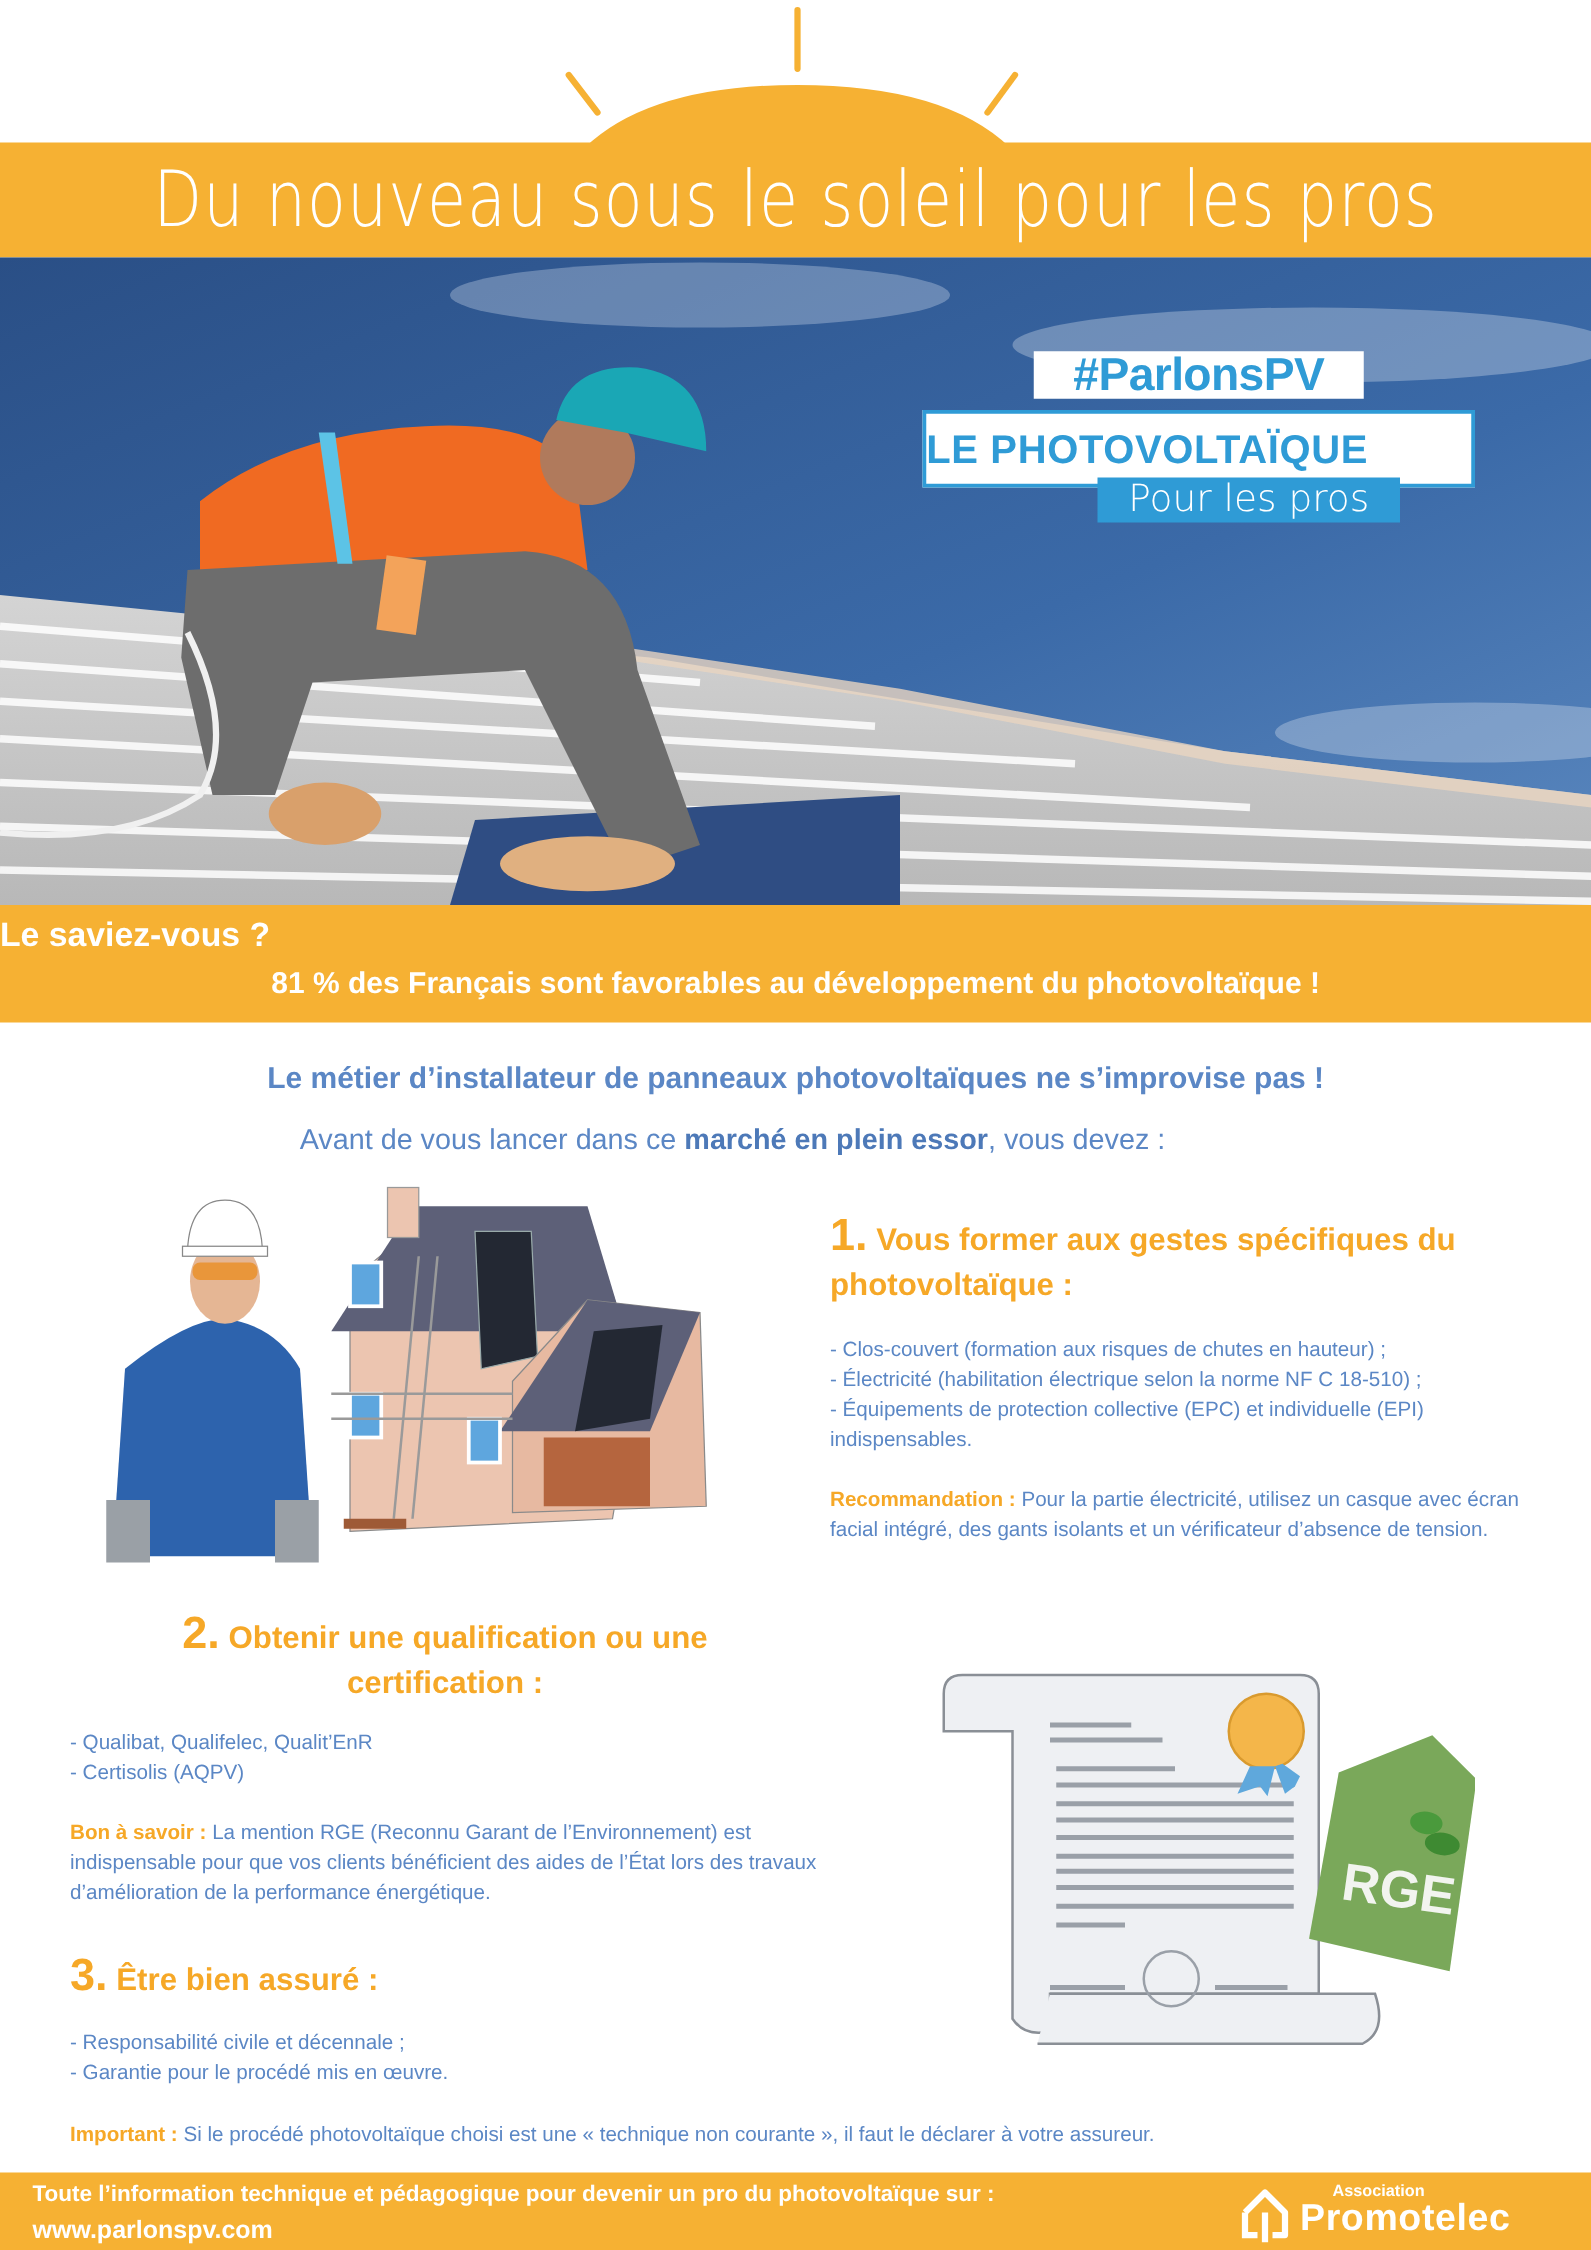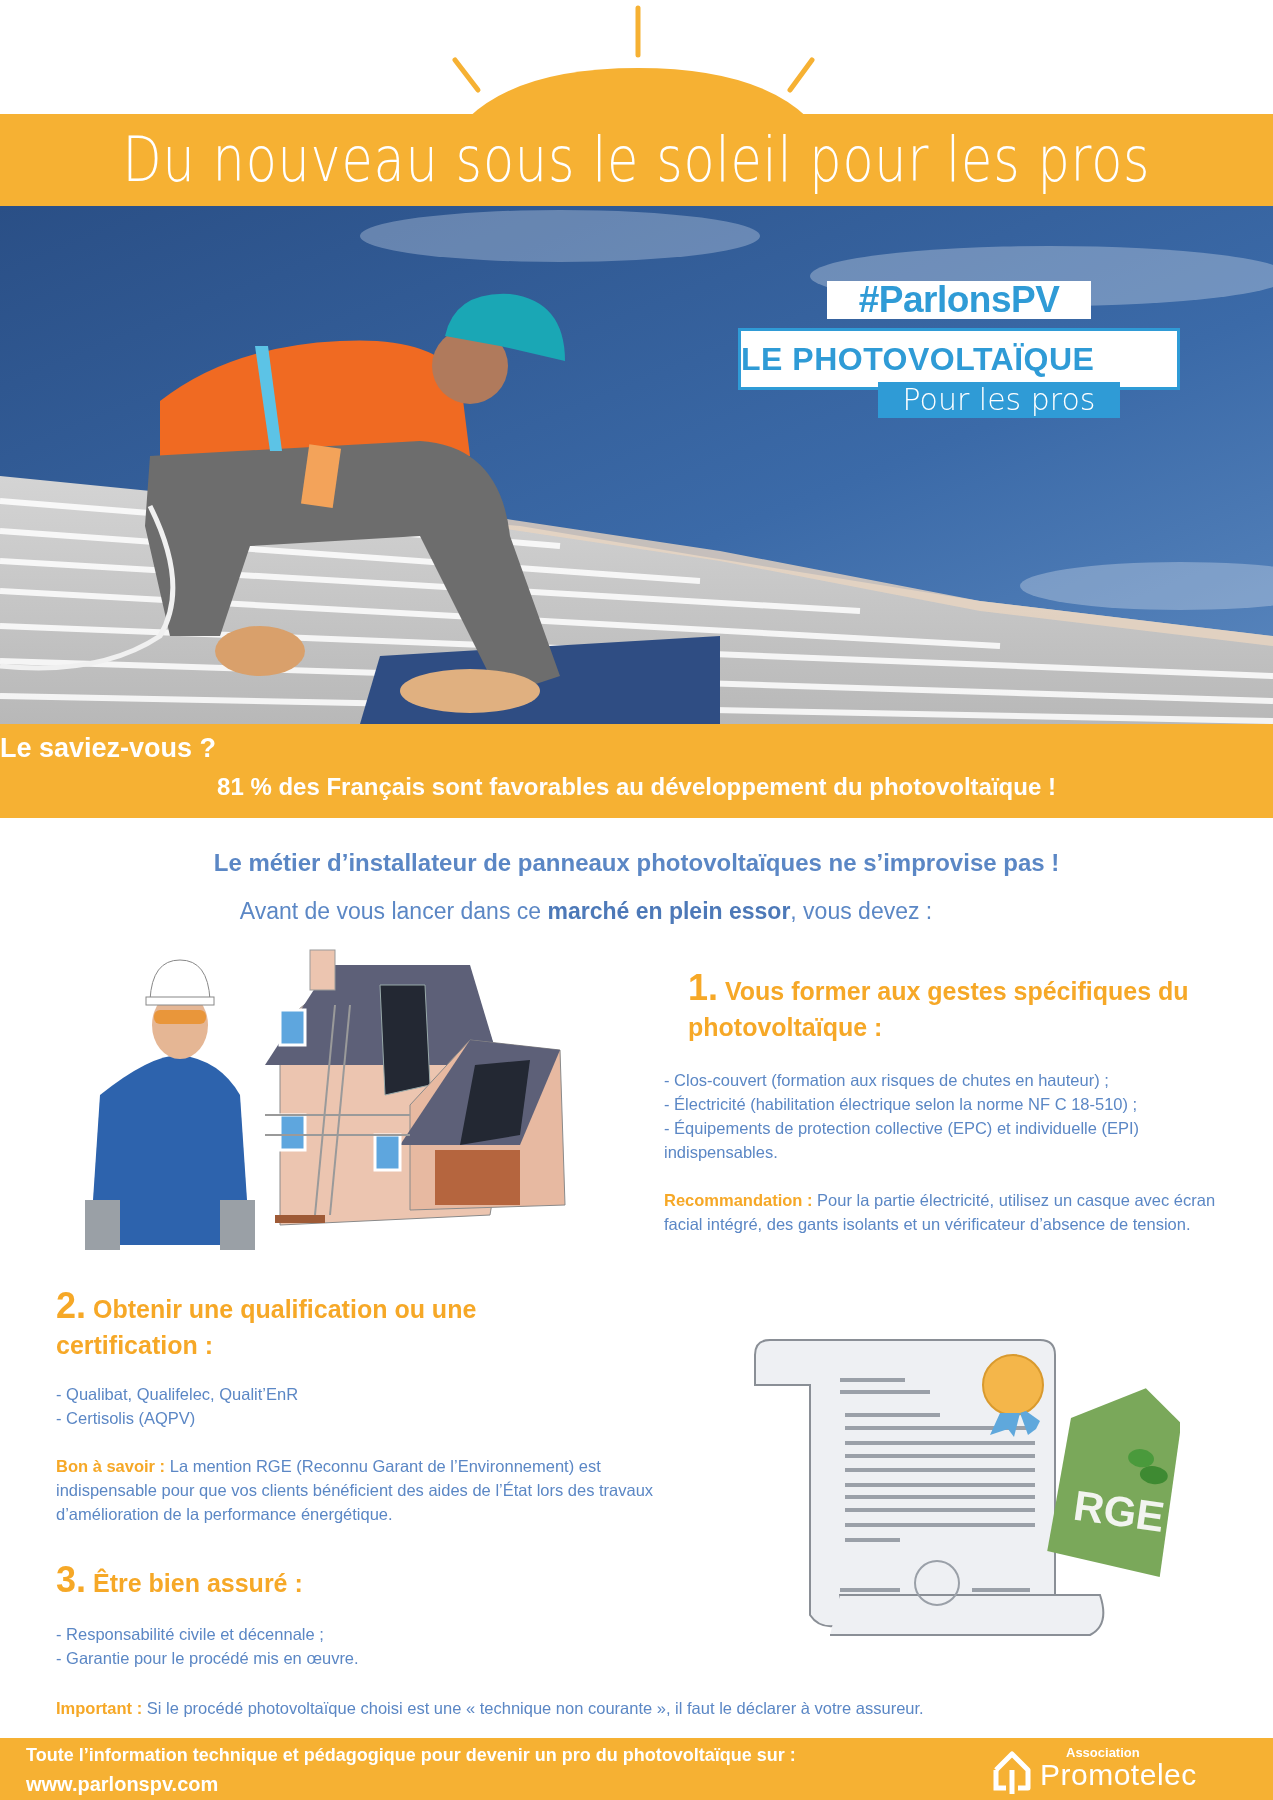--- a/index.html
+++ b/index.html
@@ -44,21 +44,21 @@
   .step-title .num { font-size: 36px; }
   .step-body { position: absolute; color: #5b87c5; font-size: 16.5px; line-height: 24px; }
   .step-body .lbl { color: #f6a827; font-weight: 700; }
   .step-body p { margin-bottom: 0; }
   .gap { height: 24px; }
 
   .footer-band { position: absolute; left: 0; top: 1738px; width: 1273px; height: 62px; background: #f6b133; }
   .footer-line1 { position: absolute; left: 26px; top: 1743px; color: #fff; font-weight: 700; font-size: 18px; line-height: 24px; }
   .footer-line2 { position: absolute; left: 26px; top: 1771px; color: #fff; font-weight: 700; font-size: 20px; line-height: 26px; }
   .logo-assoc { position: absolute; left: 1066px; top: 1746px; color: #fff; font-size: 13px; font-weight: 700; line-height: 14px; }
-  .logo-name { position: absolute; left: 1040px; top: 1757px; color: #fff; font-size: 30px; font-weight: 400; line-height: 36px; letter-spacing: 0.5px; }
+  .logo-name { position: absolute; left: 1040px; top: 1757px; color: #fff; font-size: 30px; font-weight: 700; line-height: 36px; letter-spacing: 0.5px; }
 </style>
 </head>
 <body>
 
 <svg class="sun-svg" viewBox="0 0 1273 120">
   <line x1="638" y1="8" x2="638" y2="55" stroke="#f6b133" stroke-width="5" stroke-linecap="round"></line>
   <line x1="455" y1="60" x2="478" y2="90" stroke="#f6b133" stroke-width="5" stroke-linecap="round"></line>
   <line x1="812" y1="60" x2="790" y2="90" stroke="#f6b133" stroke-width="5" stroke-linecap="round"></line>
   <path d="M 468 118 Q 520 68 638 68 Q 756 68 808 118 Z" fill="#f6b133"></path>
 </svg>
@@ -155,34 +155,34 @@
 
   <path d="M 20 150 Q 70 110 100 110 Q 140 115 160 150 L 170 300 L 10 300 Z" fill="#2d63ad"></path>
   <rect x="5" y="255" width="35" height="50" fill="#9aa0a6"></rect>
   <rect x="140" y="255" width="35" height="50" fill="#9aa0a6"></rect>
   <ellipse cx="100" cy="80" rx="28" ry="34" fill="#e5b694"></ellipse>
   <rect x="74" y="65" width="52" height="14" rx="6" fill="#e9963a"></rect>
   <path d="M 70 55 Q 72 15 100 15 Q 128 15 130 55 Z" fill="#ffffff" stroke="#888"></path>
   <rect x="66" y="52" width="68" height="8" fill="#ffffff" stroke="#888"></rect>
 </svg>
 
-<div class="step-title" style="left:664px; top:970px; width:580px;margin-left:24px;">
+<div class="step-title" style="left:664px; top:970px; width:580px;">
   <span class="num">1.</span><span> Vous former aux gestes spécifiques du</span><br>
   <span>photovoltaïque :</span>
 </div>
 <div class="step-body" style="left:664px; top:1068px; width:560px;">
   <p>- Clos-couvert (formation aux risques de chutes en hauteur) ;</p>
   <p>- Électricité (habilitation électrique selon la norme NF C 18-510) ;</p>
   <p>- Équipements de protection collective (EPC) et individuelle (EPI)</p>
   <p>indispensables.</p>
   <div class="gap"></div>
   <p><span class="lbl">Recommandation : </span><span> Pour la partie électricité, utilisez un casque avec écran facial intégré, des gants isolants et un vérificateur d’absence de tension.</span></p>
 </div>
 
-<div class="step-title" style="left:56px; top:1288px; width:600px;">
+<div class="step-title" style="left:56px; top:1288px; width:600px;text-align:center;">
   <span class="num">2.</span><span> Obtenir une qualification ou une</span><br>
   <span>certification :</span>
 </div>
 <div class="step-body" style="left:56px; top:1382px; width:600px;">
   <p>- Qualibat, Qualifelec, Qualit’EnR</p>
   <p>- Certisolis (AQPV)</p>
   <div class="gap"></div>
   <p><span class="lbl">Bon à savoir : </span><span>La mention RGE (Reconnu Garant de l’Environnement) est indispensable pour que vos clients bénéficient des aides de l’État lors des travaux d’amélioration de la performance énergétique.</span></p>
 </div>
 

